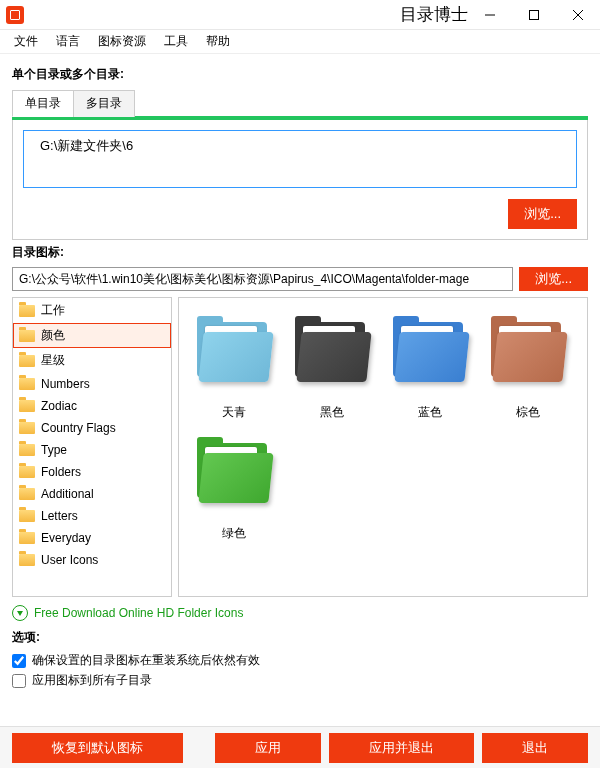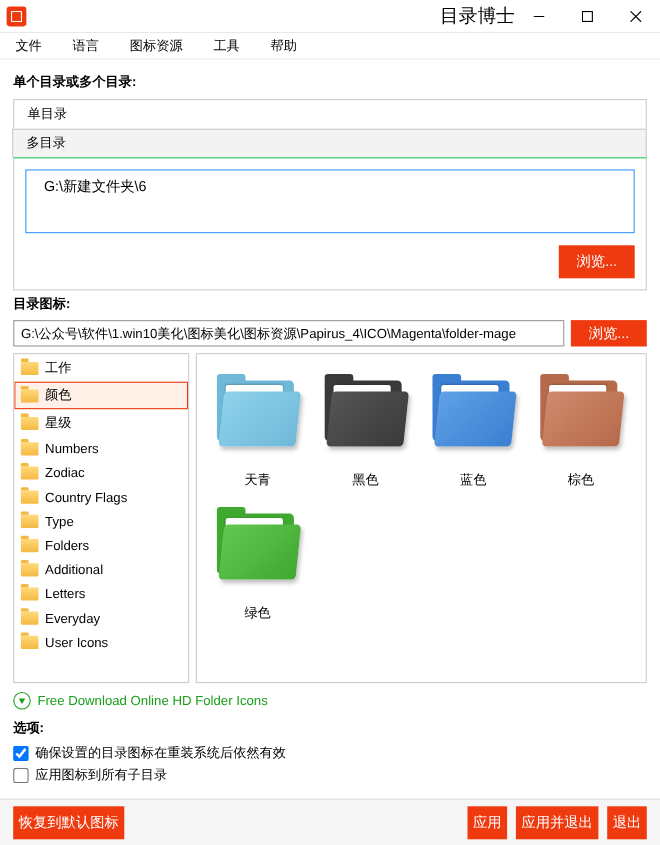--- a/index.html
+++ b/index.html
@@ -6,27 +6,27 @@
 body { background: #fff; width: 600px; height: 768px; overflow: hidden; font-size: 12px; color: #000; }
 
 .titlebar { height: 30px; display: flex; align-items: center; padding: 0 0 0 6px; border-bottom: 1px solid #e8e8e8; }
 .app-icon { width: 18px; height: 18px; background: #ef3a0f; border-radius: 3px; display: flex; align-items: center; justify-content: center; margin-right: 6px; }
 .app-icon-inner { width: 10px; height: 10px; border: 1.5px solid #fff; border-radius: 1px; }
 .title { font-size: 17px; flex: 1; text-align: right; }
 .winbtns { display: flex; }
 .winbtn { width: 44px; height: 30px; display: flex; align-items: center; justify-content: center; cursor: pointer; }
 .winbtn svg { width: 10px; height: 10px; }
 
-.menubar { height: 24px; display: flex; align-items: center; padding: 0 6px; gap: 12px; border-bottom: 1px solid #eee; }
+.menubar { height: 24px; display: flex; align-items: center; padding: 0 6px; gap: 2px; border-bottom: 1px solid #eee; }
 .menuitem { padding: 3px 8px; font-size: 12px; cursor: pointer; }
 
 .content { padding: 8px 12px 0 12px; }
 .section-label { font-weight: bold; font-size: 12px; margin: 4px 0 6px 0; }
 
-.tabstrip { display: flex; border-bottom: 2px solid #22c55e; flex-direction: column; }
+.tabstrip { display: flex; border-bottom: 4px solid #22c55e; }
 .tab { padding: 4px 12px; border: 1px solid #ccc; border-bottom: none; background: #f3f3f3; font-size: 12px; cursor: pointer; position: relative; top: 1px; }
 .tab.active { background: #fff; border-bottom: 1px solid #fff; }
 .tab + .tab { margin-left: -1px; }
 
 .panel { border: 1px solid #ccc; border-top: none; padding: 10px; }
 .pathbox { width: 100%; height: 58px; border: 1px solid #3399ff; padding: 6px 16px; font-size: 13px; resize: none; outline: none; }
 .panel-btnrow { display: flex; justify-content: flex-end; margin-top: 8px; }
 .btn-orange { background: #ef3a0f; color: #fff; border: none; padding: 6px 16px; font-size: 13px; cursor: pointer; }
 
 .iconpath-row { display: flex; gap: 6px; margin-bottom: 6px; }
@@ -54,21 +54,21 @@
 .dl-link { display: flex; align-items: center; gap: 6px; margin: 8px 0 8px 0; }
 .dl-icon { width: 16px; height: 16px; border: 1.5px solid #1a9e1a; border-radius: 50%; display: flex; align-items: center; justify-content: center; }
 .dl-icon-arrow { width: 0; height: 0; border-left: 3px solid transparent; border-right: 3px solid transparent; border-top: 5px solid #1a9e1a; }
 .dl-text { color: #1a9e1a; font-weight: normal; font-size: 12px; cursor: pointer; }
 
 .checkbox-row { display: flex; align-items: center; gap: 6px; margin: 3px 0; font-size: 12px; }
 .checkbox-row input { width: 14px; height: 14px; }
 
 .footer { position: absolute; bottom: 0; left: 0; right: 0; height: 42px; border-top: 1px solid #e0e0e0; background: #f6f6f6; display: flex; align-items: center; padding: 0 12px; gap: 8px; }
 .footer .spacer { flex: 1; }
-.footer .btn-orange { padding: 6px 5px; }
+.footer .btn-orange { padding: 6px 40px; }
 </style>
 </head>
 <body>
 
 <div class="titlebar">
   <div class="app-icon">
       <div class="app-icon-inner"></div>
     </div>
   <div class="title">目录博士</div>
   <div class="winbtns">

